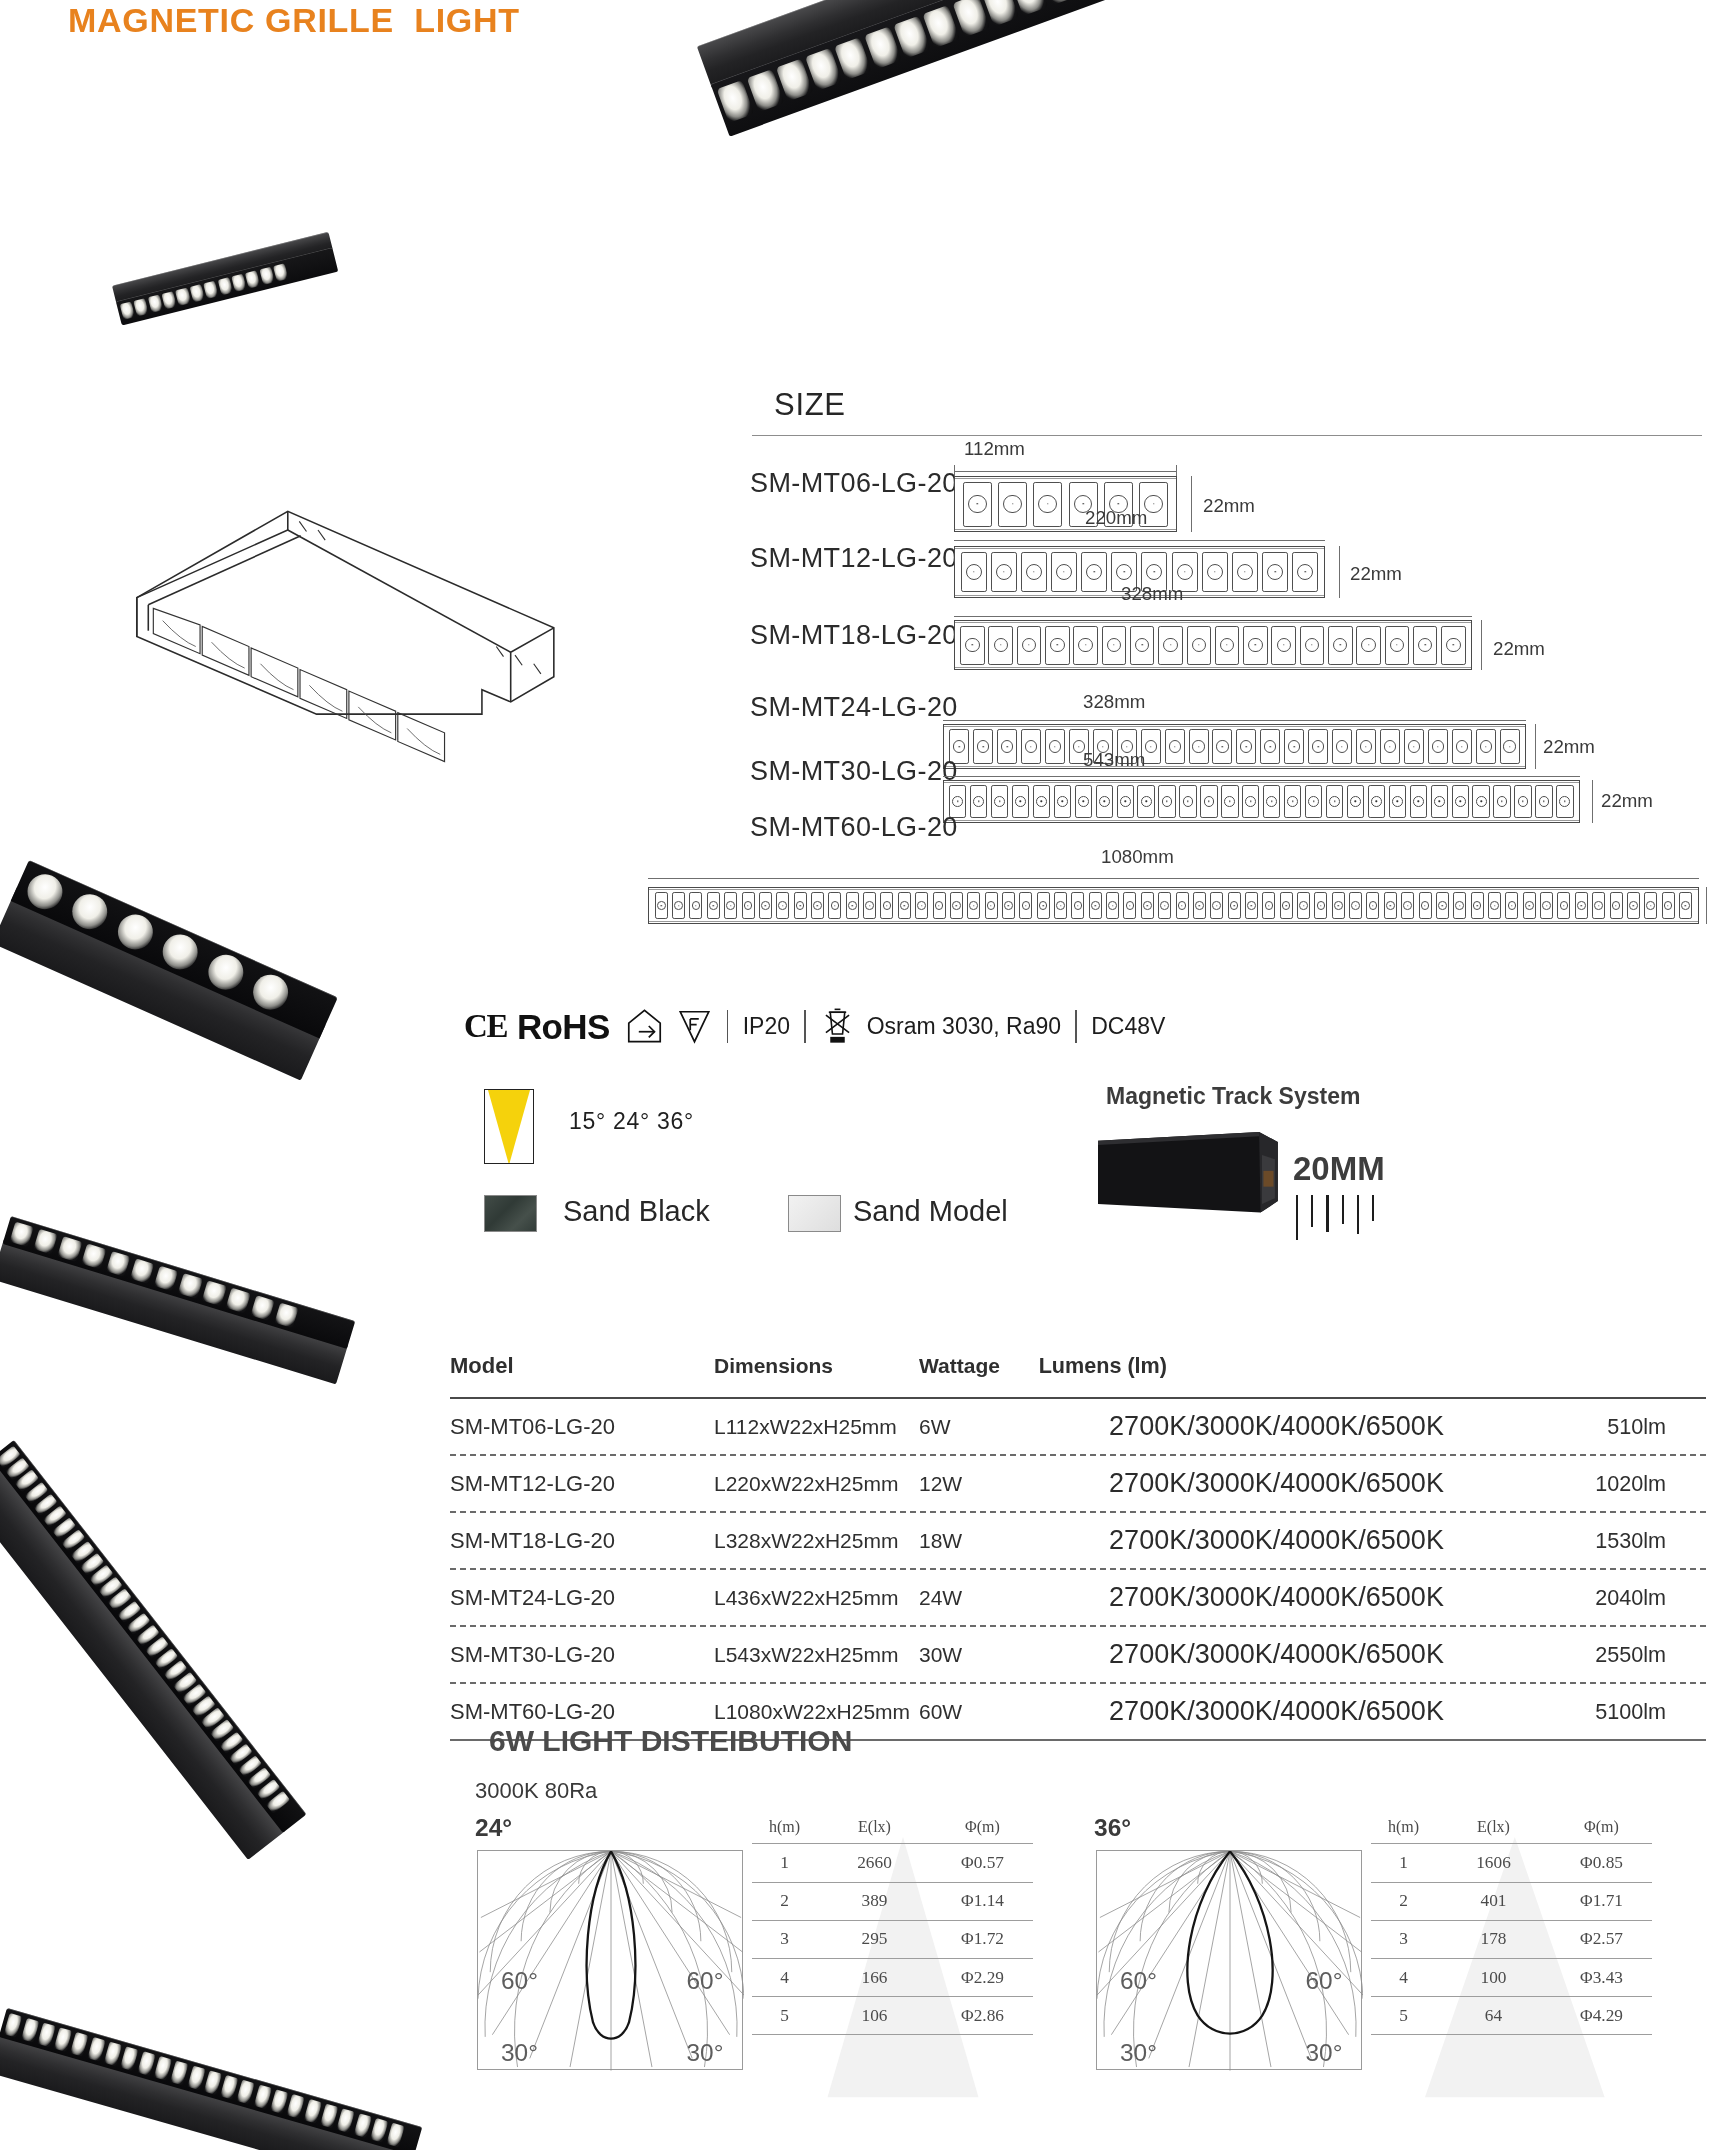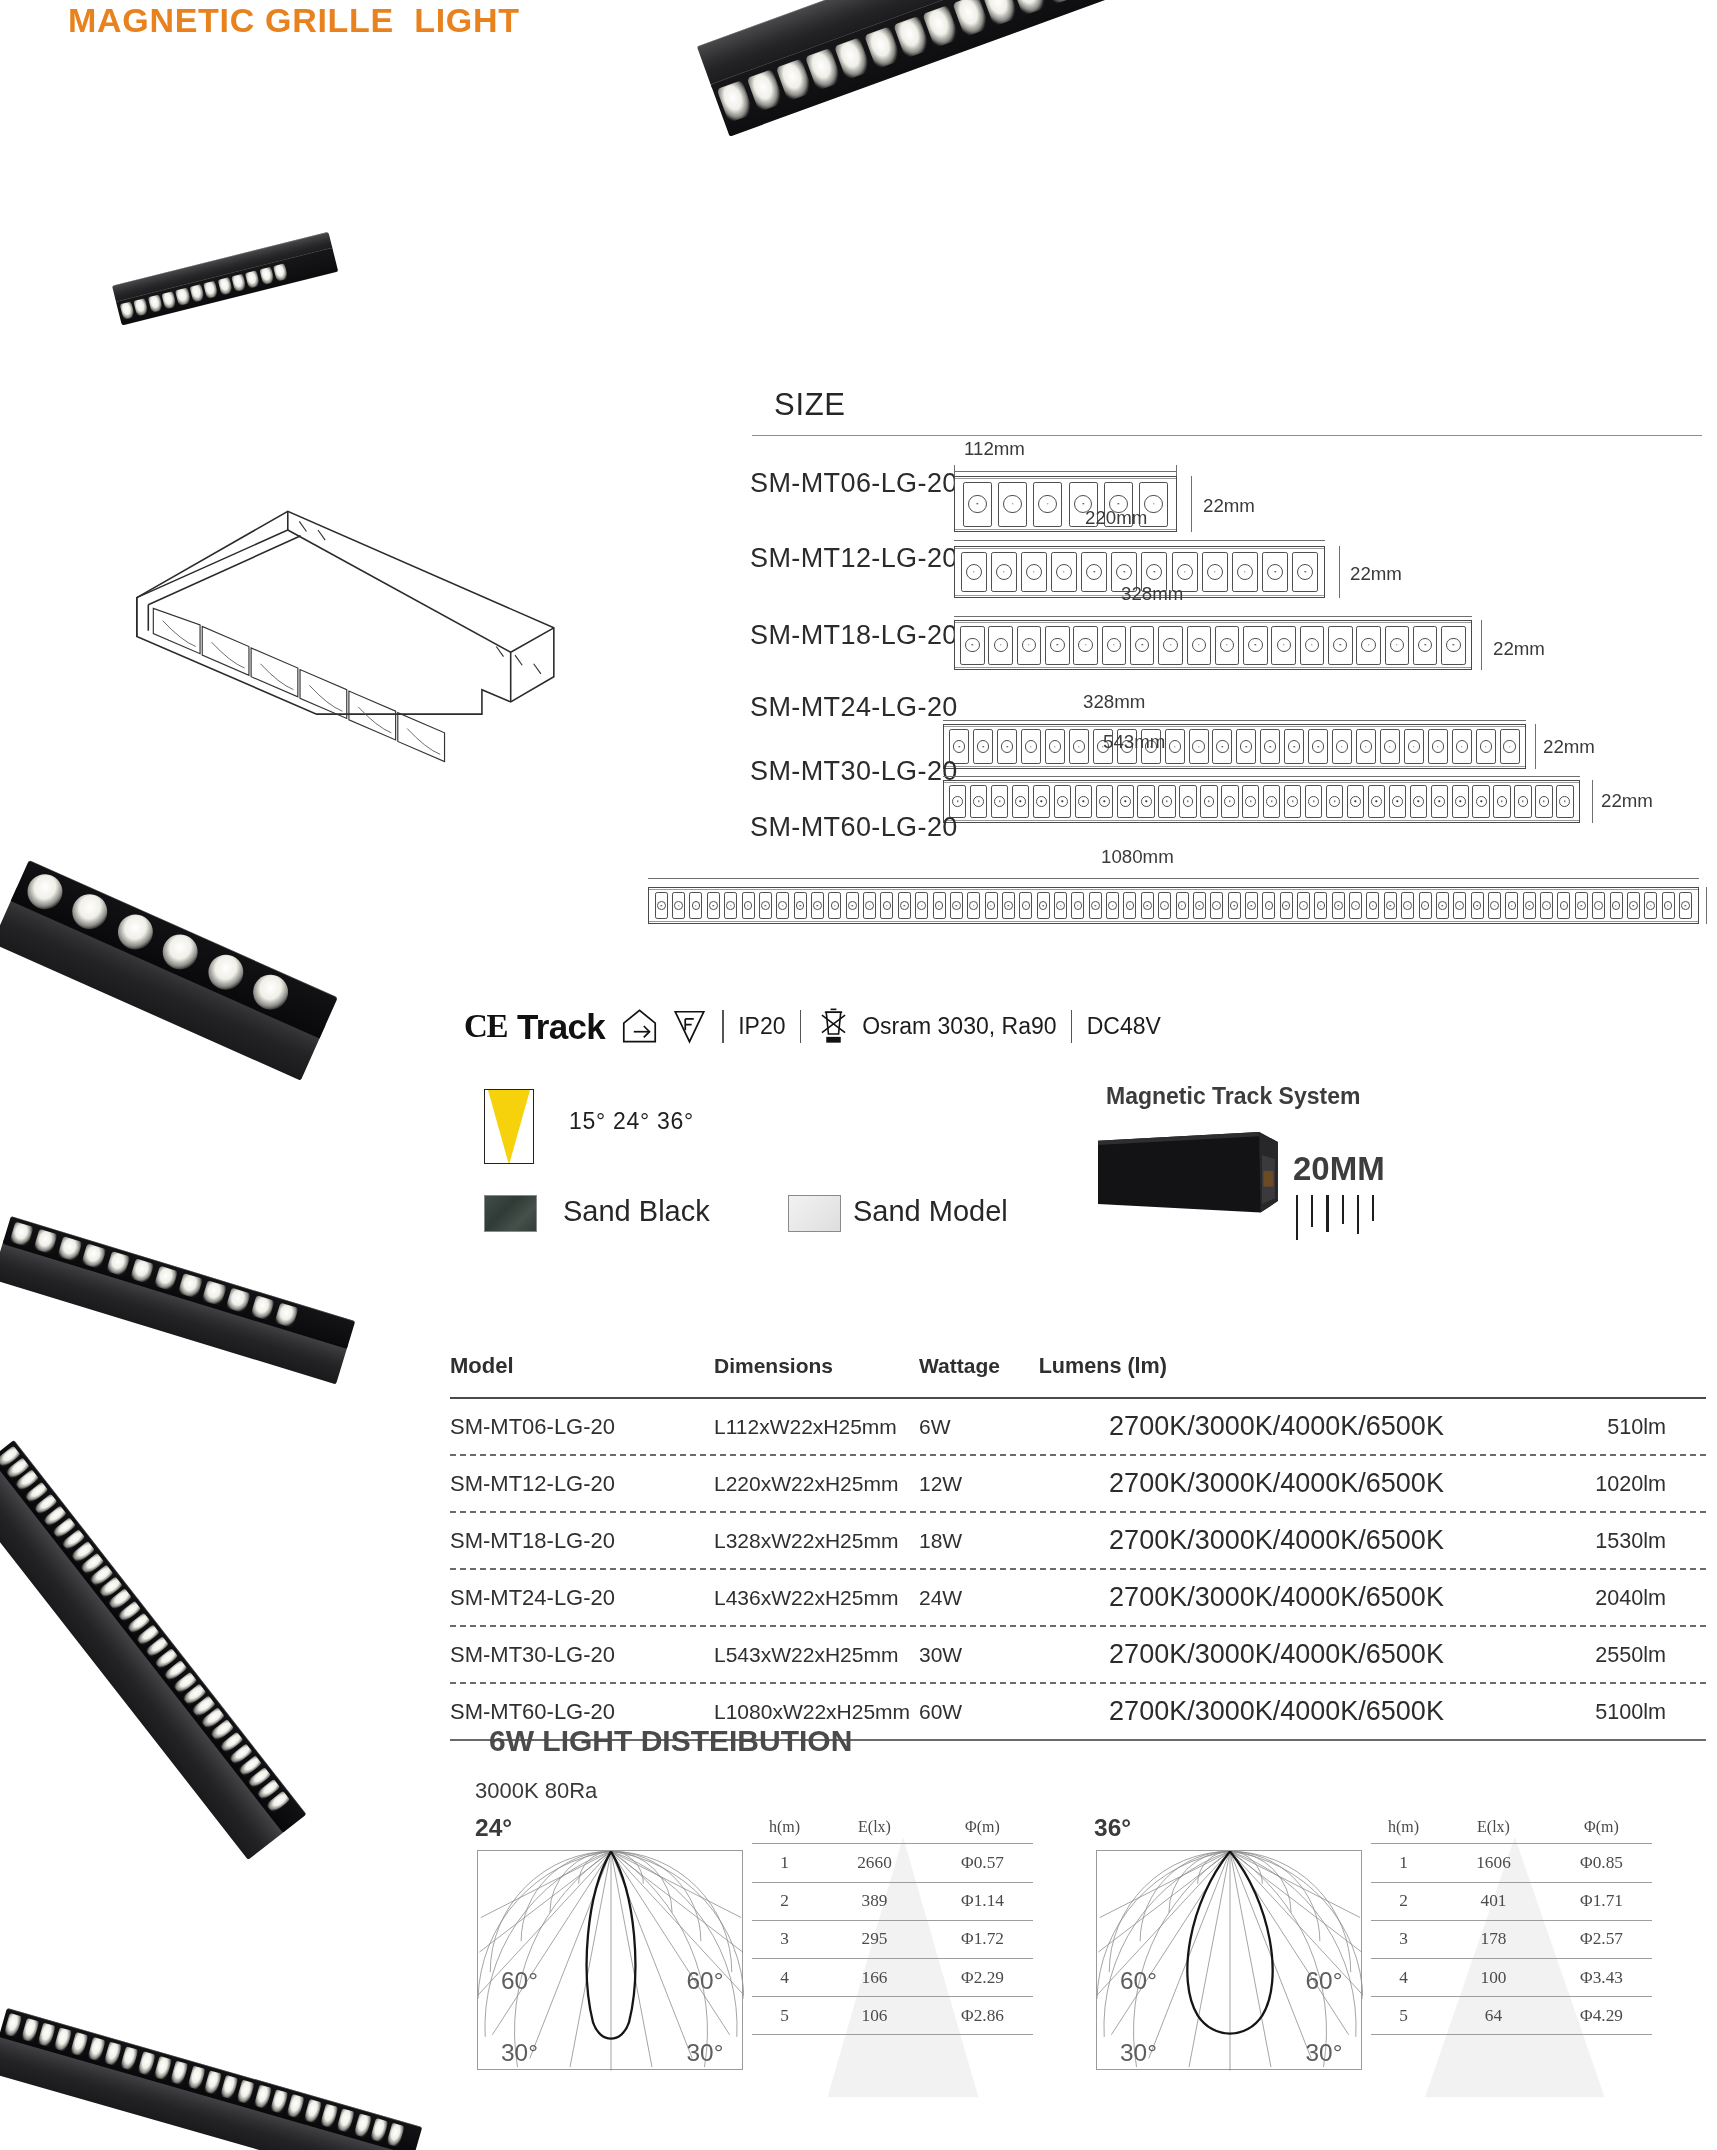--- a/index.html
+++ b/index.html
@@ -525,21 +525,21 @@
         </span>
       <span class="lens" style="width:20px;height:35px;">
           <i style="width:12.2px;height:12.2px;"></i>
         </span>
     </div>
   </div>
   <div class="vline" style="left:1535px; top:724px; height:45px;"></div>
   <div class="dimtxt" style="left:1543px; top:736px;">22mm</div>
 
   <div class="size-label" style="left:750px; top:756px;">SM-MT30-LG-20</div>
-  <div class="dimtxt" style="left:1083px; top:731px;margin-left:20px;">543mm</div>
+  <div class="dimtxt" style="left:1083px; top:749px;">543mm</div>
   <div class="hline" style="left:943px; top:776px; width:637px;"></div>
   <div class="bar" style="left:943px; top:780px; width:637px; height:43px;">
     <div class="lenses">
       <span class="lens" style="width:17.3px;height:33px;">
           <i style="width:10.8px;height:10.8px;"></i>
         </span>
       <span class="lens" style="width:17.3px;height:33px;">
           <i style="width:10.8px;height:10.8px;"></i>
         </span>
       <span class="lens" style="width:17.3px;height:33px;">
@@ -815,21 +815,21 @@
         </span>
         <span class="lens" style="width: 13px; height: 27px;">
           <i style="width: 8.6px; height: 8.6px;"></i>
         </span>
       </div>
   </div>
   <div class="vline" style="left:1706px; top:887px; height:37px;"></div>
 
   <div class="certrow">
     <span class="ce">CE</span>
-    <span class="rohs">Track</span>
+    <span class="rohs">RoHS</span>
     <span style="margin-left:13px;">
       <svg width="43" height="40" viewBox="0 0 60 56">
           <g fill="none" stroke="#111" stroke-width="2.4">
         <path d="M8,24 L30,6 L52,24 L52,50 L8,50 Z"></path>
             <path d="M22,36 L44,36"></path>
             <path d="M36,28 L44,36 L36,44"></path>
       </g>
         </svg>
     </span>
     <span style="margin-left:10px;">

